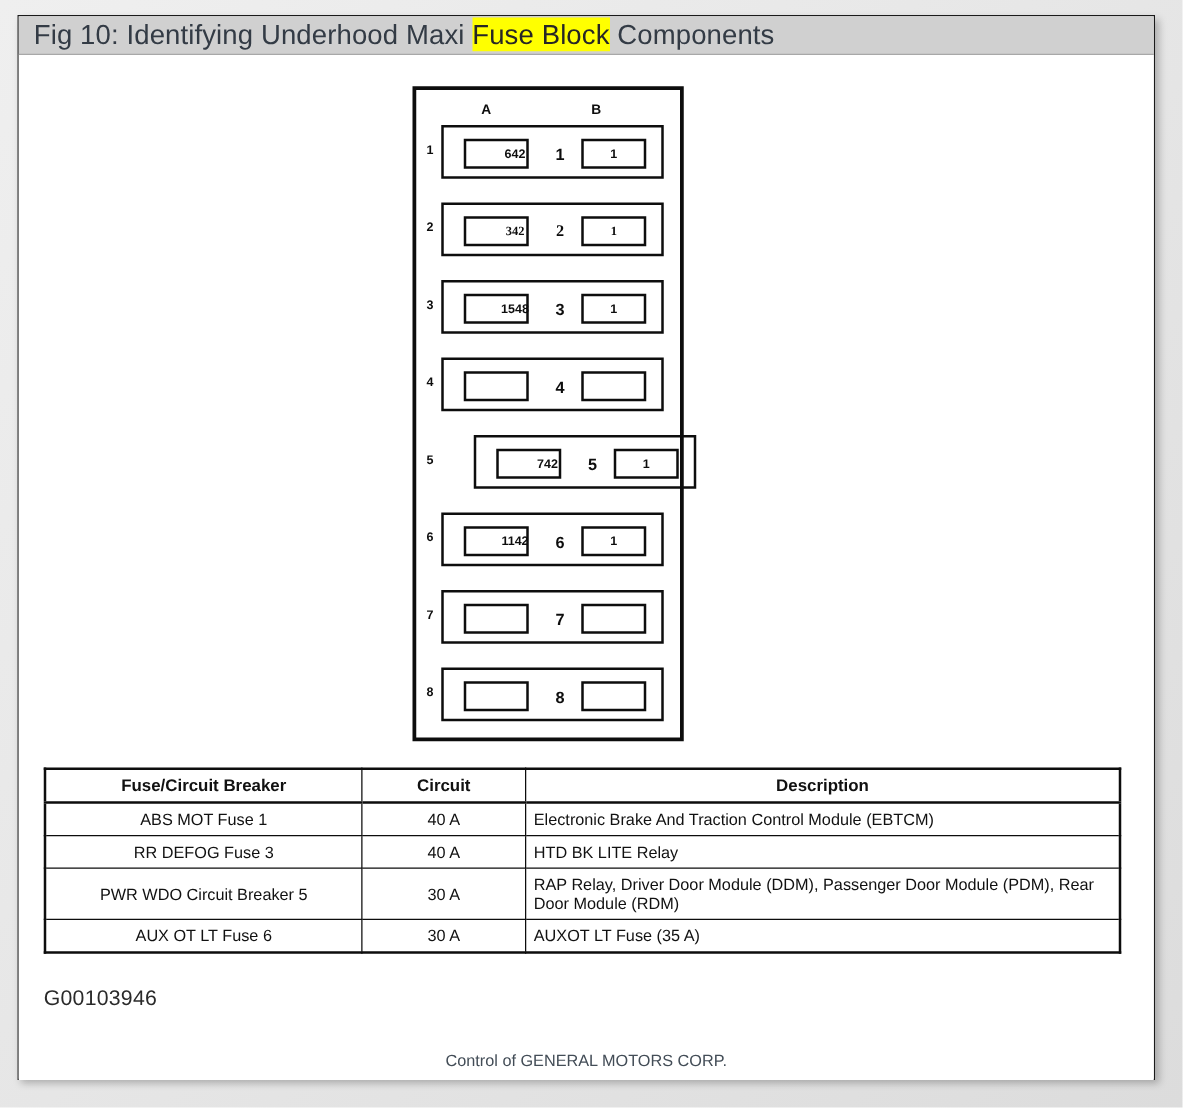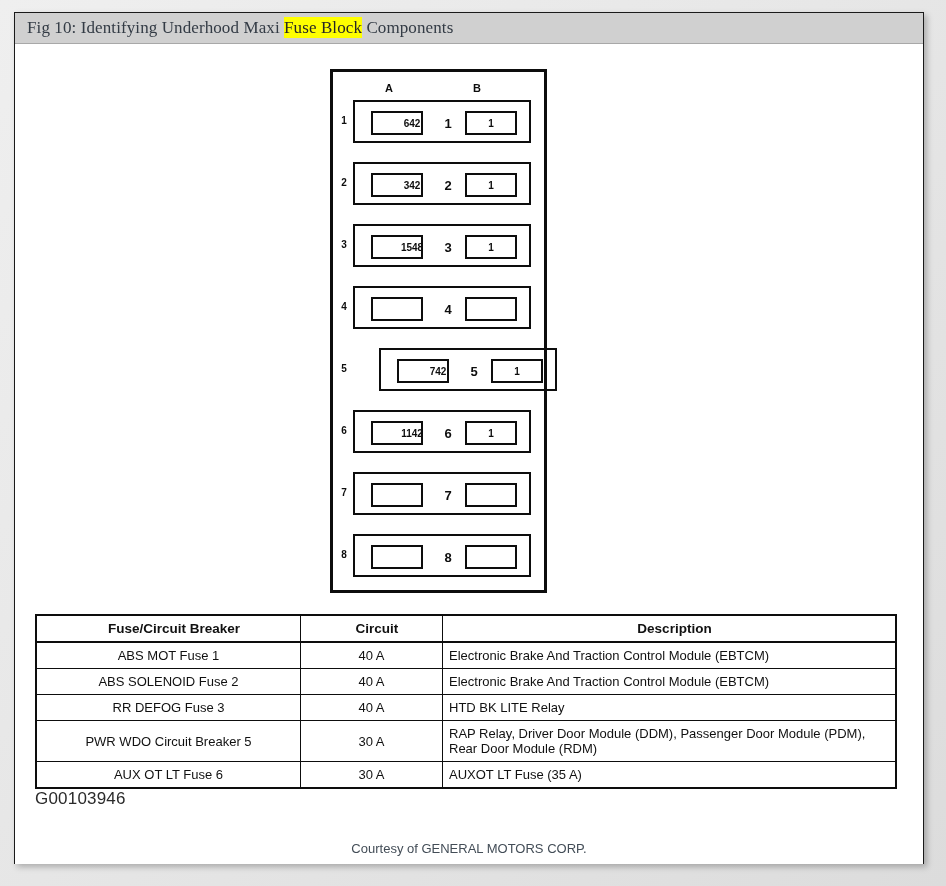--- a/index.html
+++ b/index.html
@@ -42,26 +42,25 @@
     left: 0; top: 0;
     right: 0;
     height: 31px;
     background: #d0d0d0;
     border-bottom: 1px solid #a8a8a8;
     box-sizing: border-box;
     display: flex;
     align-items: center;
   }
   #figure-title {
-    font-size: 17px;
+    font-size: 22px;
     color: #333b45;
     padding-left: 12px;
     white-space: nowrap;
     letter-spacing: 0.1px;
-    font-family: Liberation Serif, serif;
   }
   .hl {
     background: #ffff00;
     color: #262626;
     padding: 1px 0px;
   }
 
   
   #scan-area {
     position: absolute;
@@ -174,21 +173,20 @@
   #component-table td {
     border: 1px solid #0d0d0d;
     padding: 5px 6px;
     vertical-align: middle;
   }
   #component-table thead th {
     font-weight: bold;
     text-align: center;
     border-bottom: 2px solid #0d0d0d;
     font-size: 13.5px;
-    padding-left: 17px;
   }
   .col-fuse  { width: 240px; text-align: center; }
   .col-rating{ width: 118px; text-align: center; }
   .col-desc  { text-align: left; padding-left: 9px; }
 
   
   #figure-code {
     position: absolute;
     left: 20px;
     top: 745px;
@@ -225,21 +223,21 @@
         <div class="col-header" id="col-header-b">B</div>
 
         <div id="fuse-rows-host">
             <div class="row-number" style="top: 43px;">1</div>
             <div class="fuse-row" style="top: 28px;">
               <div class="slot-a">642</div>
               <div class="slot-mid">1</div>
               <div class="slot-b">1</div>
             </div>
             <div class="row-number" style="top: 105px;">2</div>
-            <div class="fuse-row" style="top: 90px;">
+            <div class="fuse-row" style="top: 90px; font-family: Liberation Serif, serif;">
               <div class="slot-a">342</div>
               <div class="slot-mid">2</div>
               <div class="slot-b">1</div>
             </div>
             <div class="row-number" style="top: 167px;">3</div>
             <div class="fuse-row" style="top: 152px;">
               <div class="slot-a">1548</div>
               <div class="slot-mid">3</div>
               <div class="slot-b">1</div>
             </div>
@@ -280,25 +278,20 @@
         <thead>
           <tr>
             <th class="col-fuse">Fuse/Circuit Breaker</th>
             <th class="col-rating">Circuit</th>
             <th class="col-desc" style="text-align:center;border-radius:12px;">Description</th>
           </tr>
         </thead>
         <tbody id="table-body-host">
             <tr>
               <td class="col-fuse">ABS MOT Fuse 1</td>
-              <td class="col-rating">40 A</td>
-              <td class="col-desc">Electronic Brake And Traction Control Module (EBTCM)</td>
-            </tr>
-            <tr>
-              <td class="col-fuse">ABS SOLENOID Fuse 2</td>
               <td class="col-rating">40 A</td>
               <td class="col-desc">Electronic Brake And Traction Control Module (EBTCM)</td>
             </tr>
             <tr>
               <td class="col-fuse">RR DEFOG Fuse 3</td>
               <td class="col-rating">40 A</td>
               <td class="col-desc">HTD BK LITE Relay</td>
             </tr>
             <tr>
               <td class="col-fuse">PWR WDO Circuit Breaker 5</td>
@@ -308,17 +301,17 @@
             <tr>
               <td class="col-fuse">AUX OT LT Fuse 6</td>
               <td class="col-rating">30 A</td>
               <td class="col-desc">AUXOT LT Fuse (35 A)</td>
             </tr>
           </tbody>
       </table>
 
       <div id="figure-code">G00103946</div>
 
-      <div id="courtesy-note">Courtesy of GENERAL MOTORS CORP.</div>
+      <div id="courtesy-note">Control of GENERAL MOTORS CORP.</div>
 
     </div>
   </div>
 </div>
 
 </body></html>

